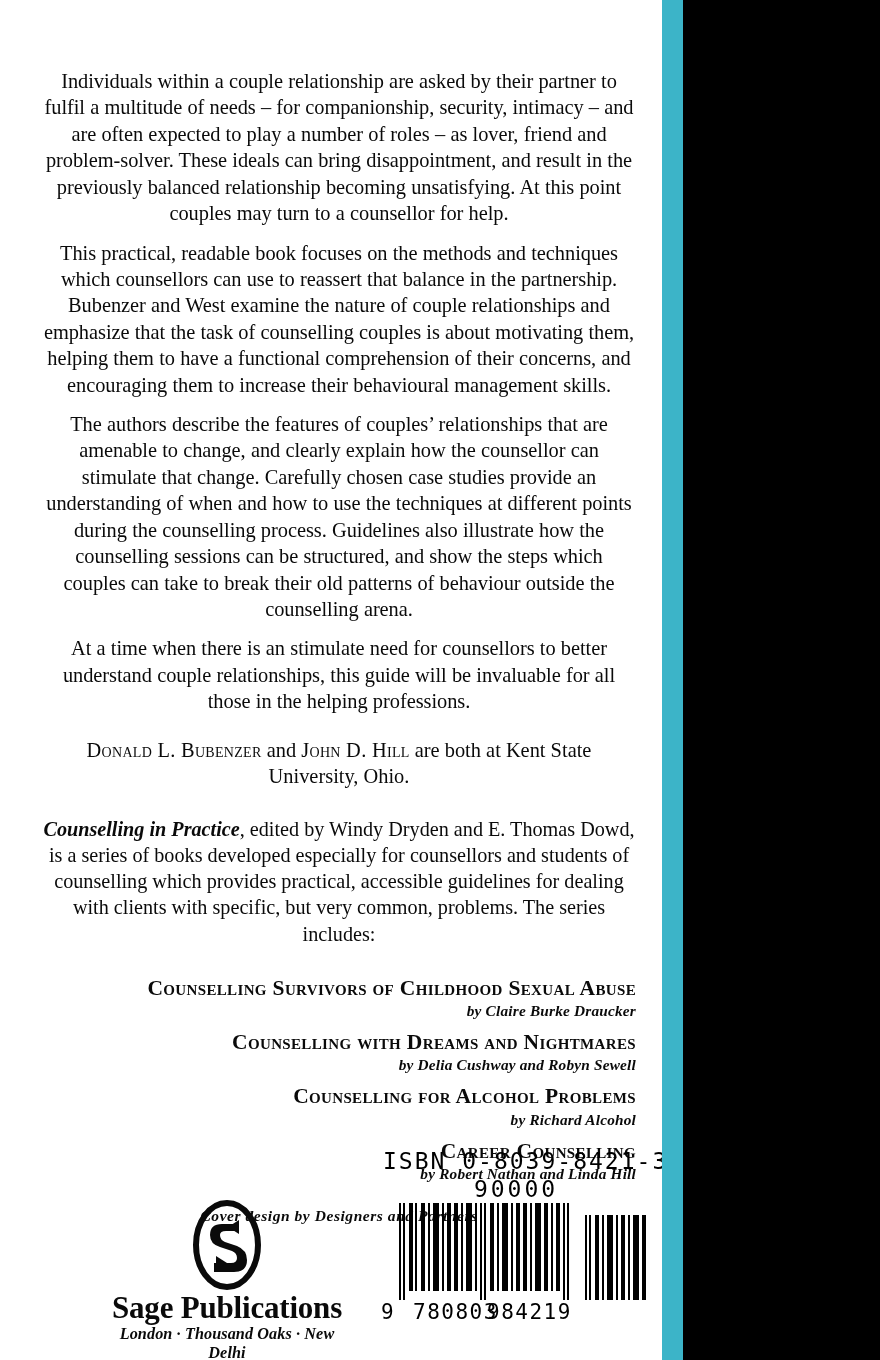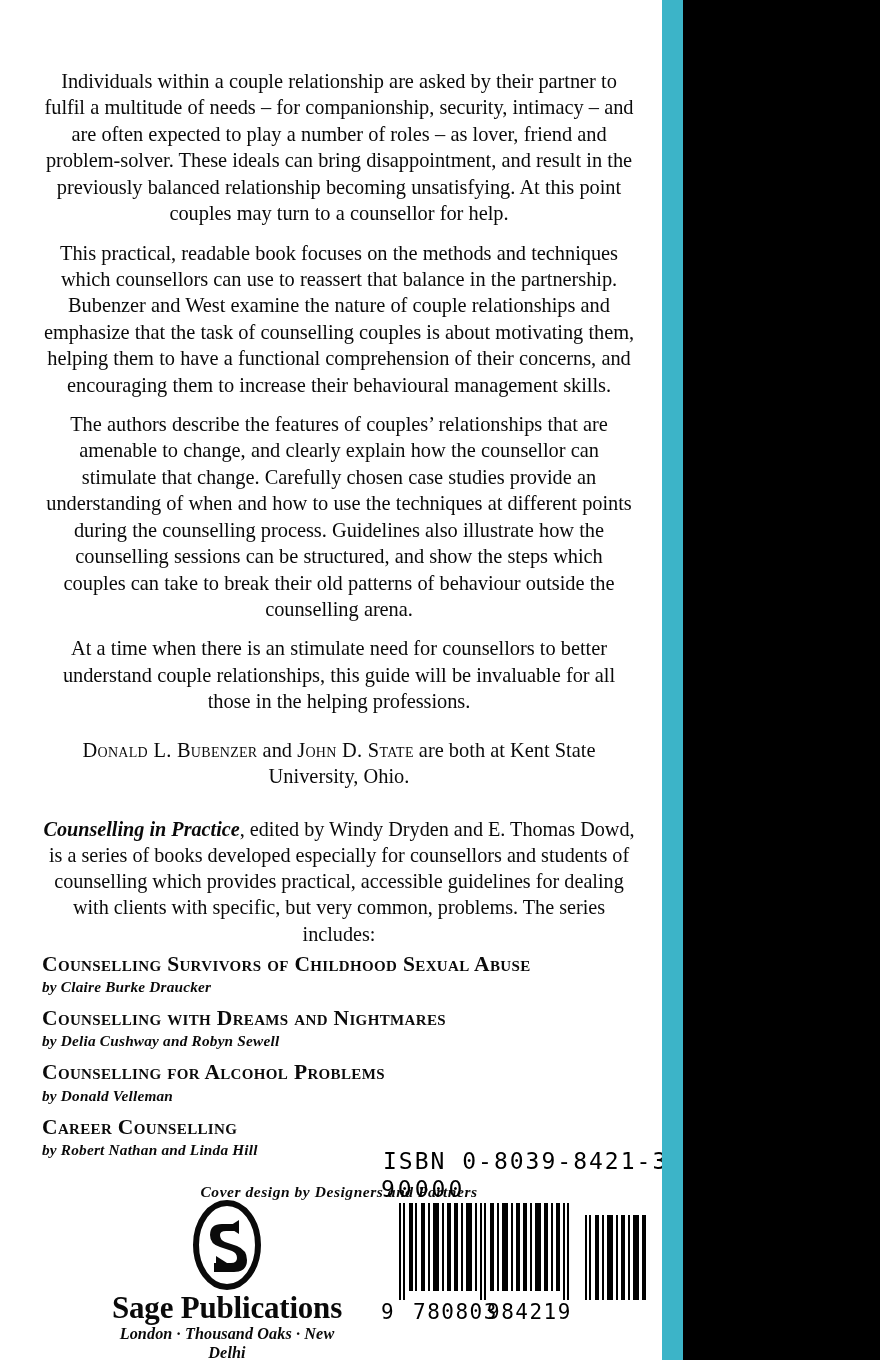--- a/index.html
+++ b/index.html
@@ -70,22 +70,22 @@
     font-size: 20.2px;
     line-height: 1.30;
   }
   .series-name {
     font-style: italic;
     font-weight: bold;
     margin-top: 39px;
   }
   
   .series-list {
-    margin-top: 4px;
-    text-align: left;
+    margin-top: 28px;
+    text-align: right;
   }
   .series-item {
     margin-bottom: 9px;
   }
   .series-title {
     font-variant: small-caps;
     font-weight: bold;
     font-size: 21.5px;
     letter-spacing: 0.35px;
     line-height: 1.22;
@@ -160,21 +160,21 @@
     color: #000;
     white-space: nowrap;
     margin-left: 2px;
     line-height: 1;
   }
   .addon-digits {
     font-family: "DejaVu Sans Mono", "Liberation Mono", monospace;
     font-size: 23px;
     letter-spacing: 3.0px;
     color: #000;
-    text-align: left;
+    text-align: center;
     line-height: 1;
     margin-top: 5px;
     padding-right: 2px;
   }
   .bars-row {
     position: relative;
     height: 97px;
     margin-top: 2px;
   }
   .bars-main {
@@ -211,36 +211,36 @@
 
   <div class="back-panel">
 
     <div class="textcol">
 
       <p class="blurb">Individuals within a couple relationship are asked by their partner to fulfil a multitude of needs – for companionship, security, intimacy – and are often expected to play a number of roles – as lover, friend and problem-solver. These ideals can bring disappointment, and result in the previously balanced relationship becoming unsatisfying. At this point couples may turn to a counsellor for help.</p>
       <p class="blurb">This practical, readable book focuses on the methods and techniques which counsellors can use to reassert that balance in the partnership. Bubenzer and West examine the nature of couple relationships and emphasize that the task of counselling couples is about motivating them, helping them to have a functional comprehension of their concerns, and encouraging them to increase their behavioural management skills.</p>
       <p class="blurb">The authors describe the features of couples’ relationships that are amenable to change, and clearly explain how the counsellor can stimulate that change. Carefully chosen case studies provide an understanding of when and how to use the techniques at different points during the counselling process. Guidelines also illustrate how the counselling sessions can be structured, and show the steps which couples can take to break their old patterns of behaviour outside the counselling arena.</p>
       <p class="blurb">At a time when there is an stimulate need for counsellors to better understand couple relationships, this guide will be invaluable for all those in the helping professions.</p>
 
-      <p class="authors-bio"><span class="sc">Donald L. Bubenzer</span><span> and </span><span class="sc">John D. State</span><span> are both at Kent State University, Ohio.</span></p>
+      <p class="authors-bio"><span class="sc">Donald L. Bubenzer</span><span> and </span><span class="sc">John D. Hill</span><span> are both at Kent State University, Ohio.</span></p>
 
       <p class="series-para"><span class="series-name">Counselling in Practice</span><span>, edited by Windy Dryden and E. Thomas Dowd, is a series of books developed especially for counsellors and students of counselling which provides practical, accessible guidelines for dealing with clients with specific, but very common, problems. The series includes:</span></p>
 
       <div class="series-list">
         <div class="series-item">
           <span class="series-title">Counselling Survivors of Childhood Sexual Abuse</span>
           <span class="series-author">by Claire Burke Draucker</span>
         </div>
         <div class="series-item">
           <span class="series-title">Counselling with Dreams and Nightmares</span>
           <span class="series-author">by Delia Cushway and Robyn Sewell</span>
         </div>
         <div class="series-item">
           <span class="series-title">Counselling for Alcohol Problems</span>
-          <span class="series-author">by Donald Velleman</span>
+          <span class="series-author">by Richard Alcohol</span>
         </div>
         <div class="series-item">
           <span class="series-title">Career Counselling</span>
           <span class="series-author">by Robert Nathan and Linda Hill</span>
         </div>
       </div>
 
       <div class="cover-credit">Cover design by Designers and Partners</div>
     </div>
 

